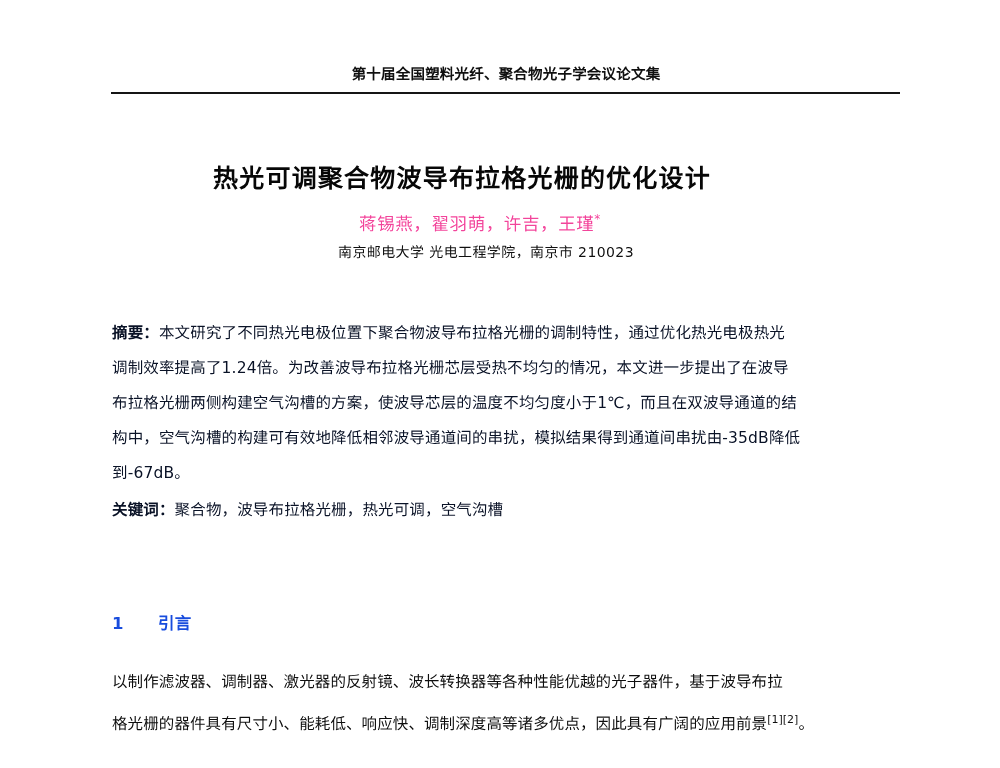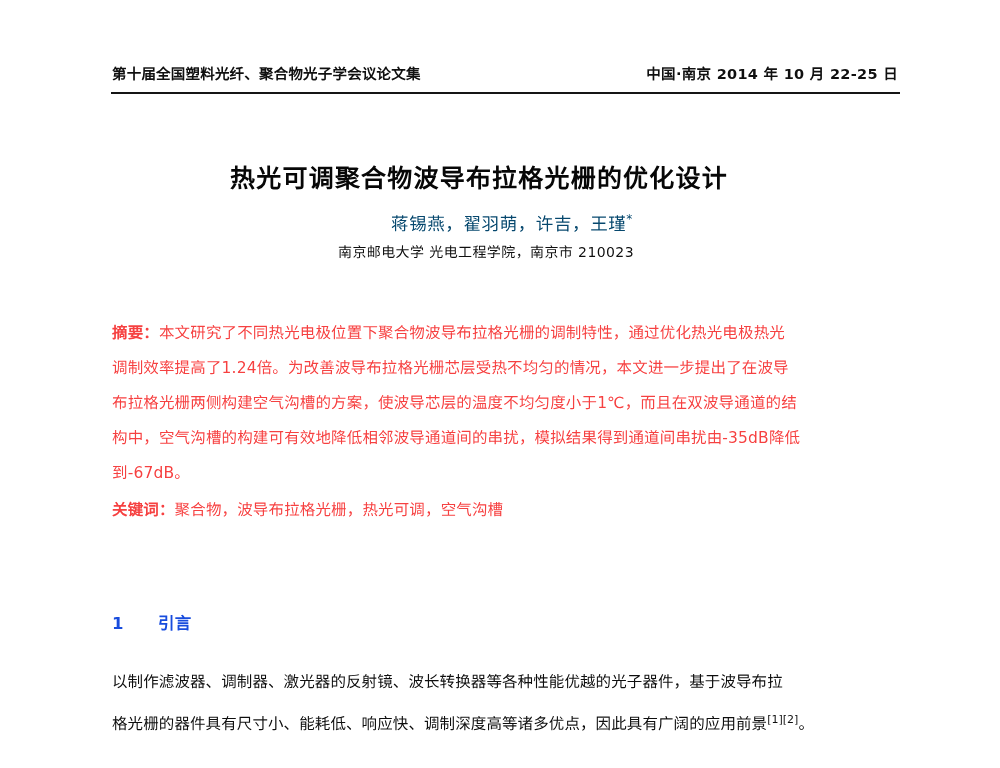--- a/index.html
+++ b/index.html
@@ -25,22 +25,23 @@
   }
 
   
   .running-header {
     position: absolute;
     left: 112px;
     top: 62px;
     width: 788px;
     height: 30px;
     display: flex;
-    align-items: flex-start;
+    align-items: center;
     justify-content: space-between;
+    flex-direction: column;
   }
   .header-left {
     font-size: 14.5px;
     letter-spacing: 0.2px;
     white-space: nowrap;
     font-weight: 600;
     color: #151515;
   }
   .header-right {
     font-size: 14.5px;
@@ -63,32 +64,30 @@
   .title {
     position: absolute;
     left: 0;
     top: 158px;
     width: 924px;
     text-align: center;
     font-size: 25px;
     font-weight: 700;
     letter-spacing: 1.2px;
     color: #0d0d0d;
-    padding-left: 17px;
   }
   .authors {
     position: absolute;
     left: 0;
     top: 210px;
     width: 960px;
     text-align: center;
     font-size: 17.5px;
     letter-spacing: 0.6px;
-    color: #0c4a6e;
-    margin-left: 32px;
+    color: #ec4899;
   }
   .authors .star {
     font-size: 12px;
     vertical-align: super;
   }
   .affiliation {
     position: absolute;
     left: 0;
     top: 241px;
     width: 972px;
@@ -104,21 +103,21 @@
     left: 112px;
     top: 316px;
     width: 788px;
   }
   .abstract-line,
   .keywords-line {
     font-size: 15.5px;
     line-height: 35px;
     letter-spacing: 0.15px;
     white-space: nowrap;
-    color: #ef4444;
+    color: #0f172a;
   }
   .abstract-line .lead,
   .keywords-line .lead {
     font-weight: 700;
   }
   .keywords-line {
     margin-top: 3px;
     font-family: Liberation Mono, monospace;
   }
 
@@ -165,21 +164,20 @@
     filter: contrast(1.05);
   }
 </style>
 </head>
 <body>
 
 <div class="page scan-tone">
 
   <div class="running-header">
     <span class="header-left">第十届全国塑料光纤、聚合物光子学会议论文集</span>
-    <span class="header-right">中国·南京  2014 年 10 月 22-25 日</span>
   </div>
   <div class="header-rule"></div>
 
   <div class="title">热光可调聚合物波导布拉格光栅的优化设计</div>
 
   <div class="authors">
     <span>蒋锡燕，翟羽萌，许吉，王瑾</span><span class="star">*</span>
   </div>
 
   <div class="affiliation">南京邮电大学  光电工程学院，南京市  210023</div>

